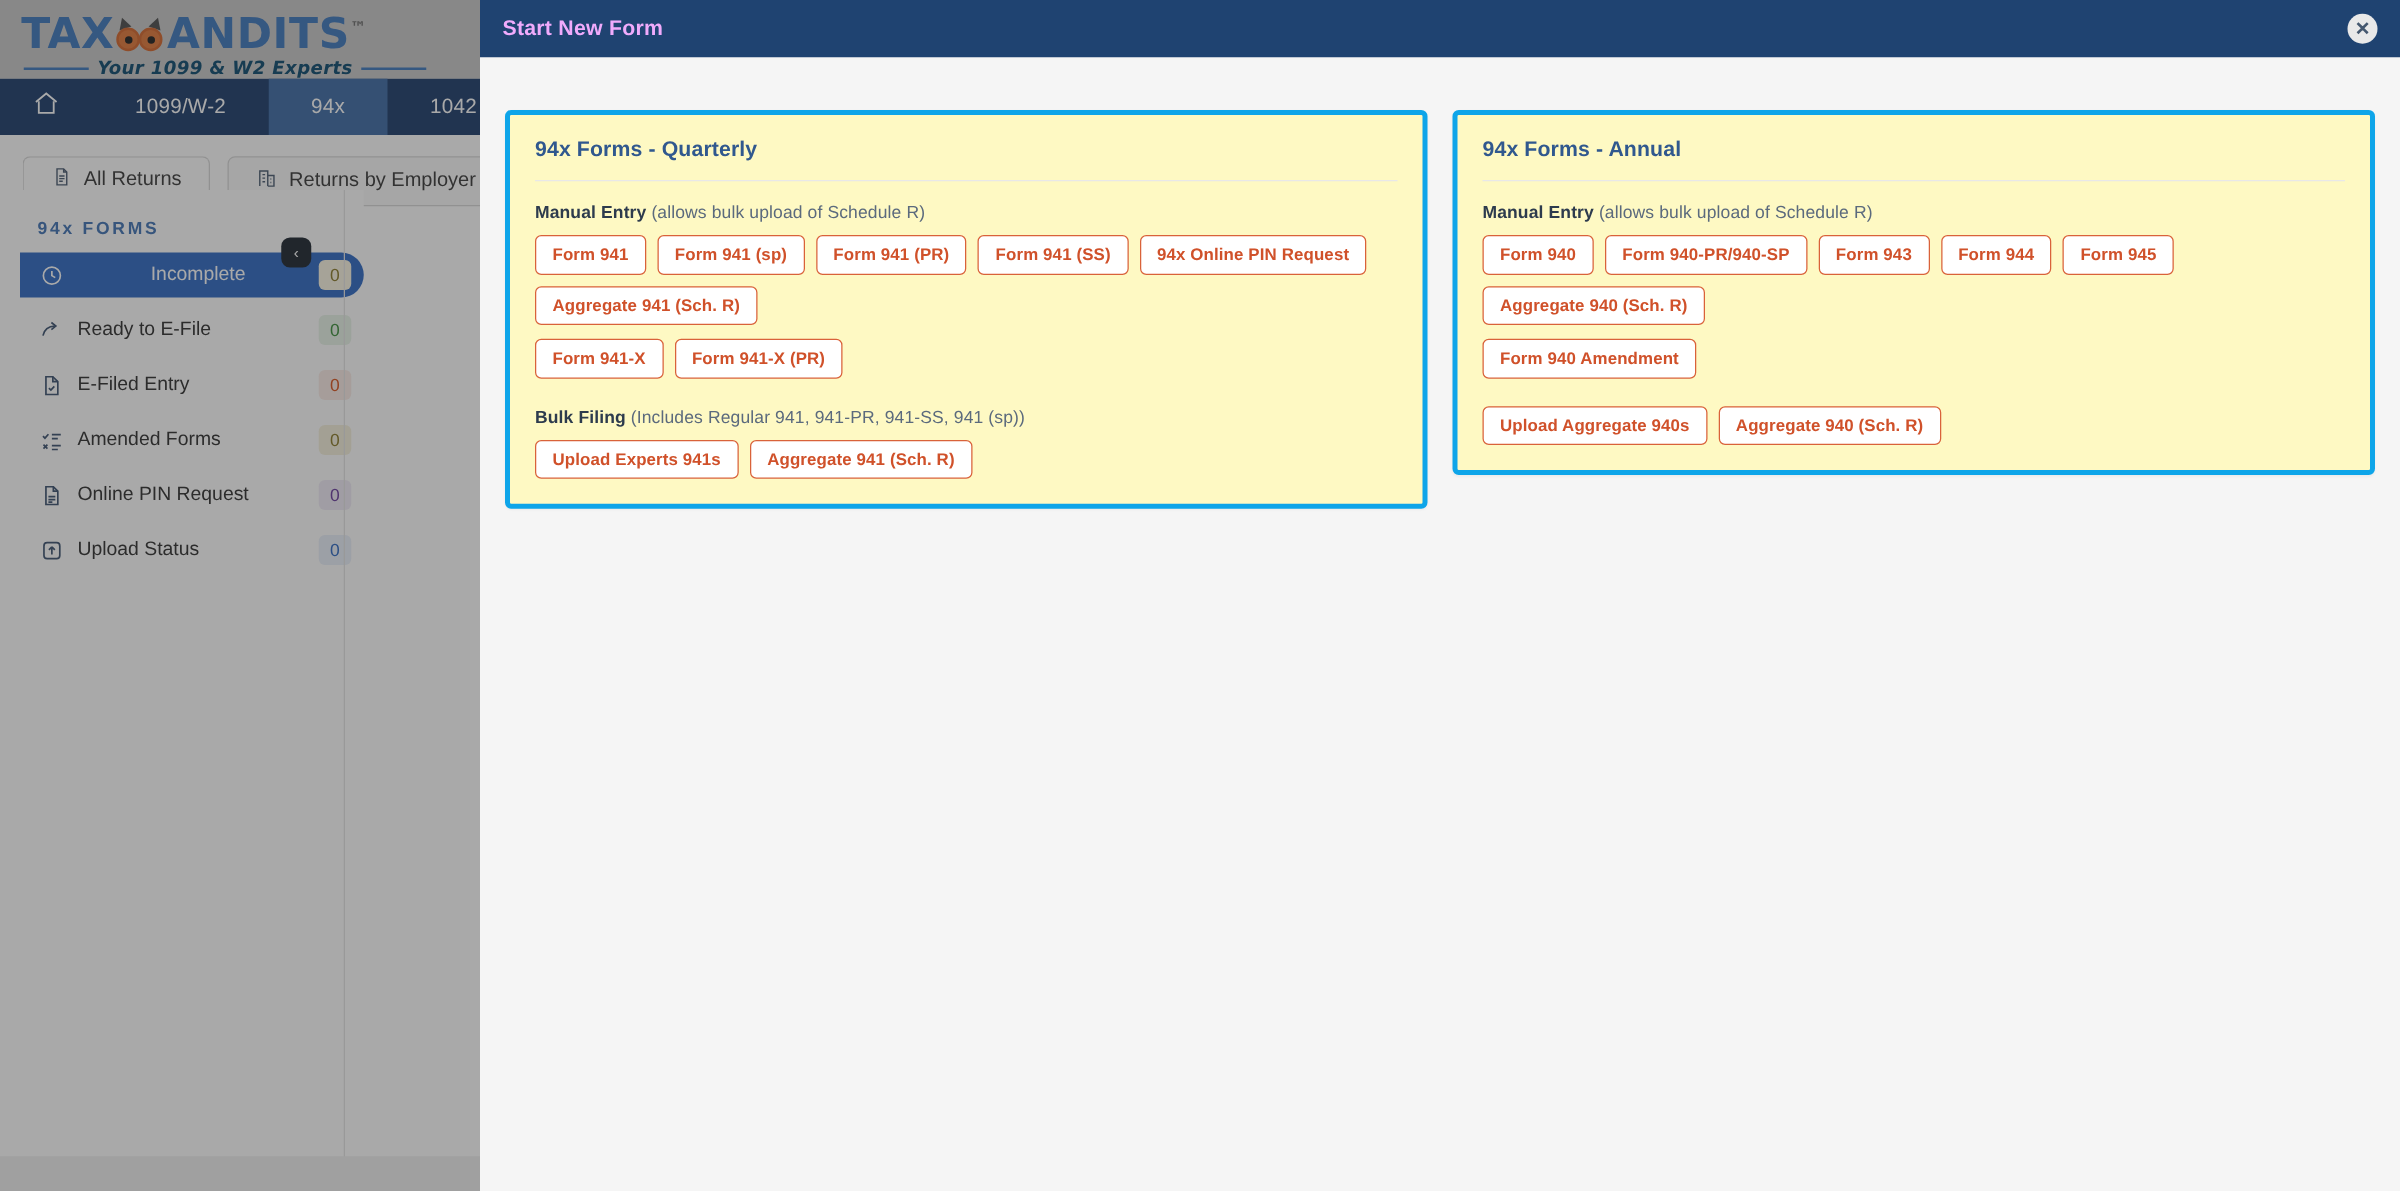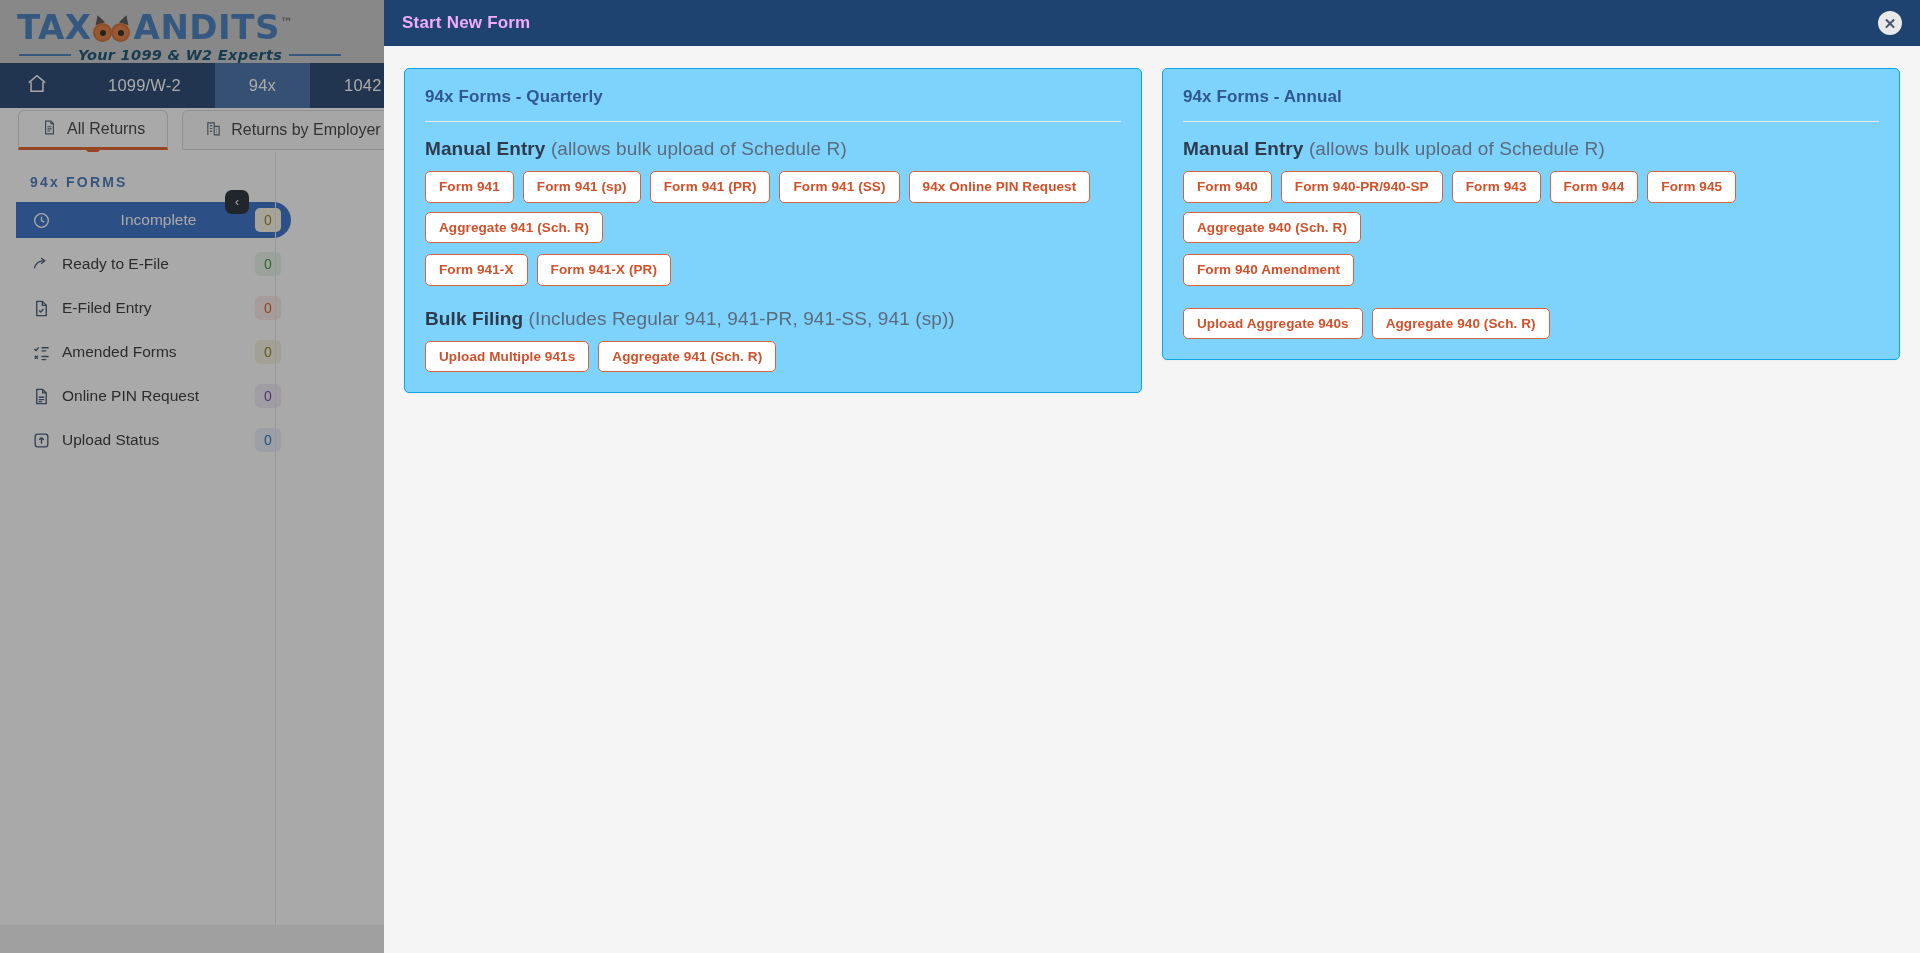--- a/index.html
+++ b/index.html
@@ -72,21 +72,21 @@
   }
   .topnav .item.home { padding: 0 26px; }
   .topnav .item.active { background: #3e6ca6; }
 
   .subnav {
     position: absolute; left: 0; top: 108px; width: 1920px; height: 44px;
     background: #ffffff; display: flex; gap: 14px; padding-left: 18px;
   }
   .subtab {
     display: flex; align-items: center; gap: 9px;
-    padding: 0 22px; height: 40px; margin-top: 2px;
+    padding: 0 22px; height: 40px; margin-top: 17px;
     border: 1px solid #d8d8d8; border-radius: 6px 6px 0 0;
     background: #fafafa; color: #3a3a3a; font-size: 16px; white-space: nowrap;
     position: relative; cursor: pointer;
   }
   .subtab.active { border-bottom: 3px solid #e05a1f; background: #ffffff; }
   .subtab.active::after {
     content: ""; position: absolute; left: 50%; bottom: -10px;
     transform: translateX(-50%);
     border-left: 8px solid transparent; border-right: 8px solid transparent;
     border-top: 8px solid #e05a1f;
@@ -160,31 +160,32 @@
     width: 24px; height: 24px; border-radius: 50%;
     background: #e9e9e9; color: #45586f;
     display: flex; align-items: center; justify-content: center;
     font-size: 15px; line-height: 1; cursor: pointer; font-weight: 700;
   }
   .modal-body {
     flex: 1; padding: 22px 20px; display: flex; gap: 20px;
     align-items: flex-start; background: #f5f5f5;
   }
   .card {
-    flex: 1 1 0; background: #7dd3fc; border: 1px solid #0ea5e9;
+    flex: 1 1 0; background: #fef9c3; border: 4px solid #0ea5e9;
     border-radius: 5px; padding: 18px 20px 20px 20px;
     box-shadow: 0 1px 2px rgba(0,0,0,0.04);
+    margin-top: 20px;
   }
   .card-title {
     color: #30588e; font-size: 17px; font-weight: 700; letter-spacing: .1px;
     padding-bottom: 14px;
   }
   .card-rule { height: 1px; background: #e8e8e8; margin: 0 0 16px 0; }
   .sec-head {
-    font-size: 19px; color: #5b6a7d; margin-bottom: 11px; letter-spacing: .1px;
+    font-size: 14px; color: #5b6a7d; margin-bottom: 11px; letter-spacing: .1px;
   }
   .sec-head b { color: #2d3b4d; font-weight: 700; }
   .btn-row { display: flex; flex-wrap: wrap; gap: 9px; margin-bottom: 11px; }
   .btn-row.last { margin-bottom: 0; }
   .pill {
     border: 1px solid #d9623a; border-radius: 5px; background: #ffffff;
     color: #d0512a; font-size: 13.5px; font-weight: 700;
     padding: 7px 13px; white-space: nowrap; cursor: pointer;
     letter-spacing: .1px; line-height: 1.15;
   }
@@ -367,21 +368,21 @@
         </div>
 
         <div class="sec-gap"></div>
 
         <div class="sec-head">
           <b>Bulk Filing</b>
           <span>(Includes Regular 941, 941-PR, 941-SS, 941 (sp))</span>
         </div>
 
         <div class="btn-row last">
-          <button class="pill">Upload Multiple 941s</button>
+          <button class="pill">Upload Experts 941s</button>
           <button class="pill">Aggregate 941 (Sch. R)</button>
         </div>
       </div>
 
       <div class="card">
         <div class="card-title">94x Forms - Annual</div>
         <div class="card-rule"></div>
 
         <div class="sec-head">
           <b>Manual Entry</b>

